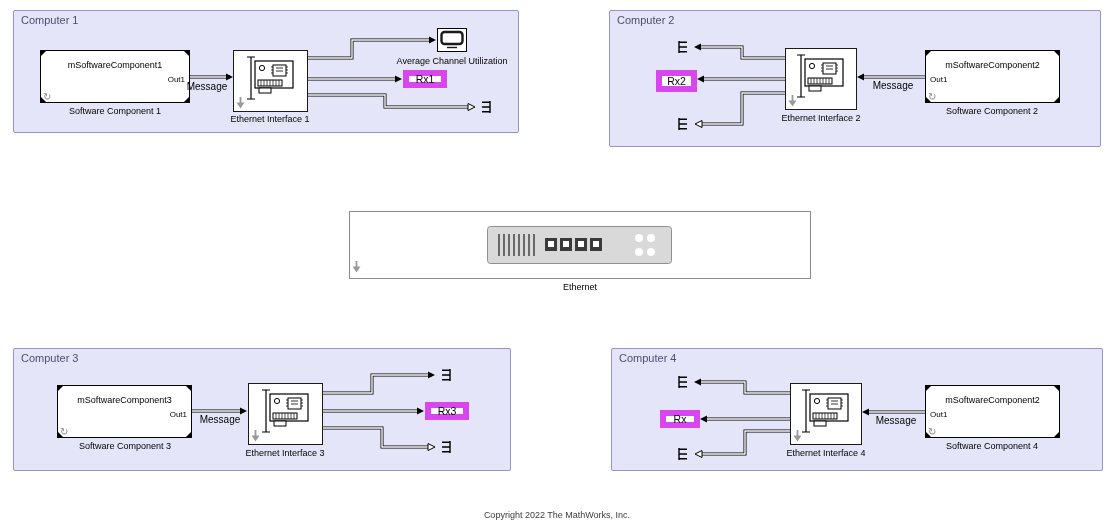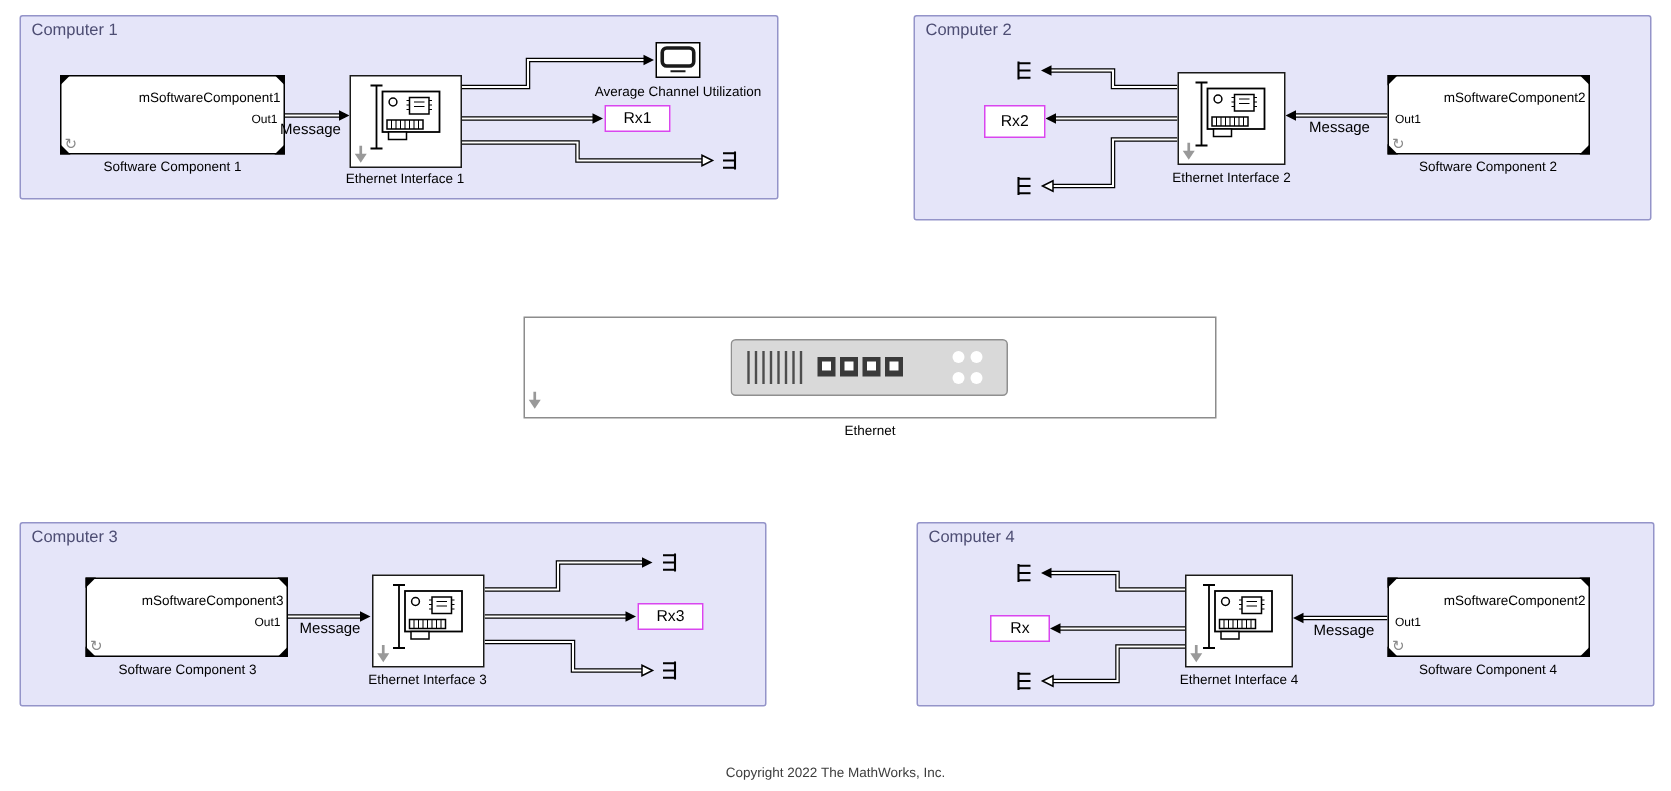--- a/index.html
+++ b/index.html
@@ -12,37 +12,37 @@
   .area-label{position:absolute;top:3px;left:7px;font-size:11px;color:#4d4d73;white-space:nowrap}
 
   .wires{position:absolute;left:0;top:0;z-index:2}
   .wo{stroke:#000;stroke-width:3;fill:none}
   .wi{stroke:#fff;stroke-width:1.4;fill:none}
   .ah{fill:#000;stroke:none}
   .ahh{fill:#fff;stroke:#000;stroke-width:1}
 
   .blk{position:absolute;background:#fff;z-index:3}
   .sw-block{border:1.5px solid #000}
-  .sw-name{position:absolute;top:9px;left:2px;right:2px;text-align:right;font-size:9px;white-space:nowrap;overflow:hidden}
+  .sw-name{position:absolute;top:9px;left:2px;right:2px;text-align:center;font-size:9px;white-space:nowrap;overflow:hidden}
   .port-label{position:absolute;font-size:8px;white-space:nowrap}
   .pr{right:4px;top:24px}
   .pl{left:4px;top:24px}
   .corner{position:absolute;width:0;height:0}
   .ctl{top:-1px;left:-1px;border-top:7px solid #000;border-right:7px solid transparent}
   .ctr{top:-1px;right:-1px;border-top:7px solid #000;border-left:7px solid transparent}
   .cbl{bottom:-1px;left:-1px;border-bottom:7px solid #000;border-right:7px solid transparent}
   .cbr{bottom:-1px;right:-1px;border-bottom:7px solid #000;border-left:7px solid transparent}
   .link-badge{position:absolute;left:2px;bottom:0;font-size:10px;line-height:1;color:#8a8a8a}
 
   .ei-block{border:1px solid #1a1a1a}
   .ei-art{position:absolute;left:50%;top:46%;transform:translate(-50%,-50%)}
   .dl-badge{position:absolute;left:2px;bottom:2px}
 
   .caption{position:absolute;text-align:center;font-size:9px;z-index:3;white-space:nowrap}
-  .rx-block{position:absolute;background:#fff;border:1px solid #d946ef;display:flex;align-items:center;justify-content:center;font-size:10.5px;z-index:3}
+  .rx-block{position:absolute;background:#fff;border:6px solid #d946ef;display:flex;align-items:center;justify-content:center;font-size:10.5px;z-index:3}
   .msg-label{position:absolute;width:60px;text-align:center;font-size:10px;z-index:3}
   .comb{position:absolute;width:16px;height:14px;z-index:3}
   .scope-block{border:1.5px solid #000;display:flex;align-items:center;justify-content:center}
   .hub{position:absolute;z-index:3}
   .badge-abs{position:absolute;z-index:3}
   .copyright{position:absolute;text-align:center;font-size:9px;color:#3d3d3d;z-index:3}
 </style>
 </head>
 <body>
 

